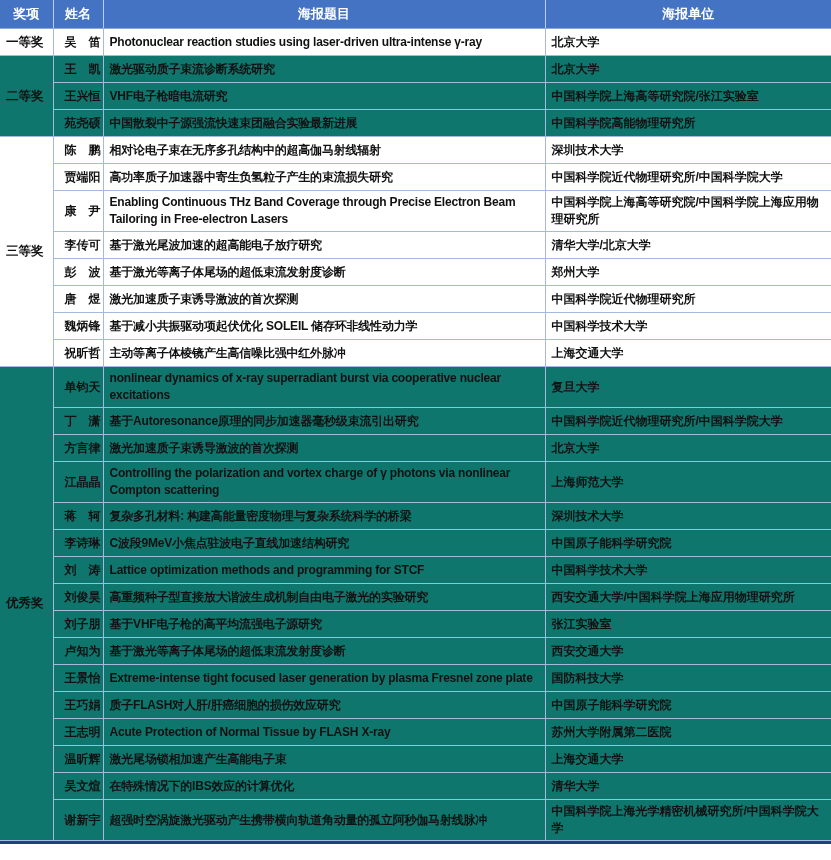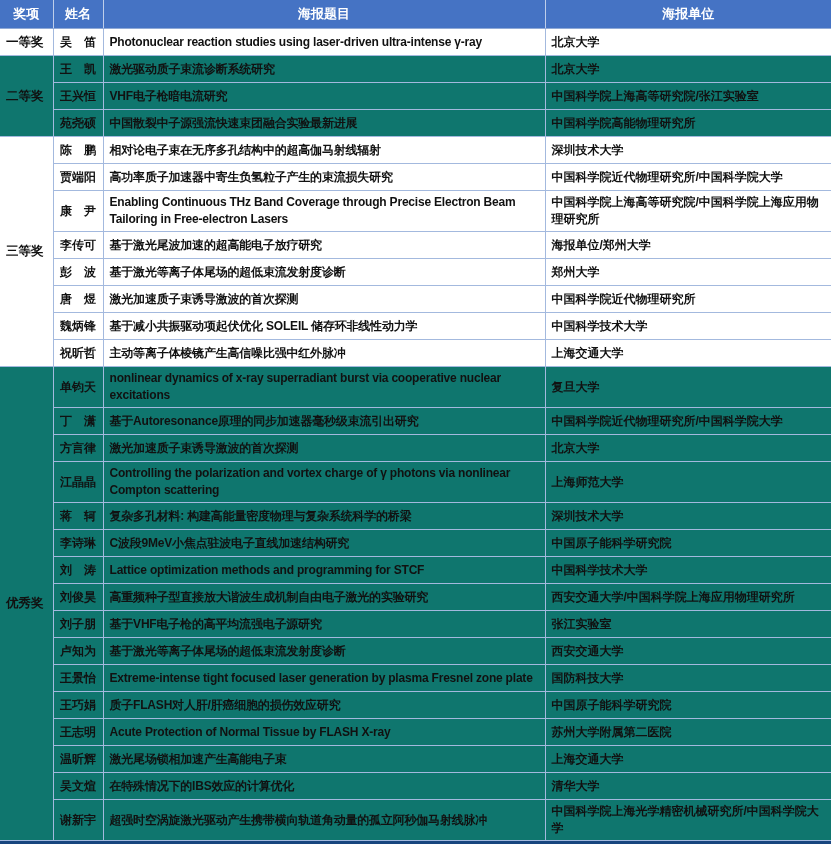--- a/index.html
+++ b/index.html
@@ -45,21 +45,21 @@
     box-sizing:border-box;
     word-wrap:break-word;
   }
   tr{height:27px;}
   td.award{
     text-align:left;
     font-size:12.5px;
     background:#fff;
     border-left:none;
   }
-  td.name{text-align:center;padding:3px 2px;}
+  td.name{text-align:right;padding:3px 2px;}
   td.title{text-align:left;letter-spacing:-0.2px;margin-left:28px;}
   td.org{text-align:left;border-right:none;}
   tbody.band td{background:#0f766e;}
   tbody.plain td{background:#FFFFFF;}
 </style>
 </head>
 <body>
 
 <div class="sheet">
   <table>
@@ -117,21 +117,21 @@
           <td class="org">中国科学院近代物理研究所/中国科学院大学</td>
         </tr>
         <tr>
           <td class="name">康　尹</td>
           <td class="title">Enabling Continuous THz Band Coverage through Precise Electron Beam Tailoring in Free-electron Lasers</td>
           <td class="org">中国科学院上海高等研究院/中国科学院上海应用物理研究所</td>
         </tr>
         <tr>
           <td class="name">李传可</td>
           <td class="title">基于激光尾波加速的超高能电子放疗研究</td>
-          <td class="org">海报单位/郑州大学</td>
+          <td class="org">清华大学/北京大学</td>
         </tr>
         <tr>
           <td class="name">彭　波</td>
           <td class="title">基于激光等离子体尾场的超低束流发射度诊断</td>
           <td class="org">郑州大学</td>
         </tr>
         <tr>
           <td class="name">唐　煜</td>
           <td class="title">激光加速质子束诱导激波的首次探测</td>
           <td class="org">中国科学院近代物理研究所</td>

